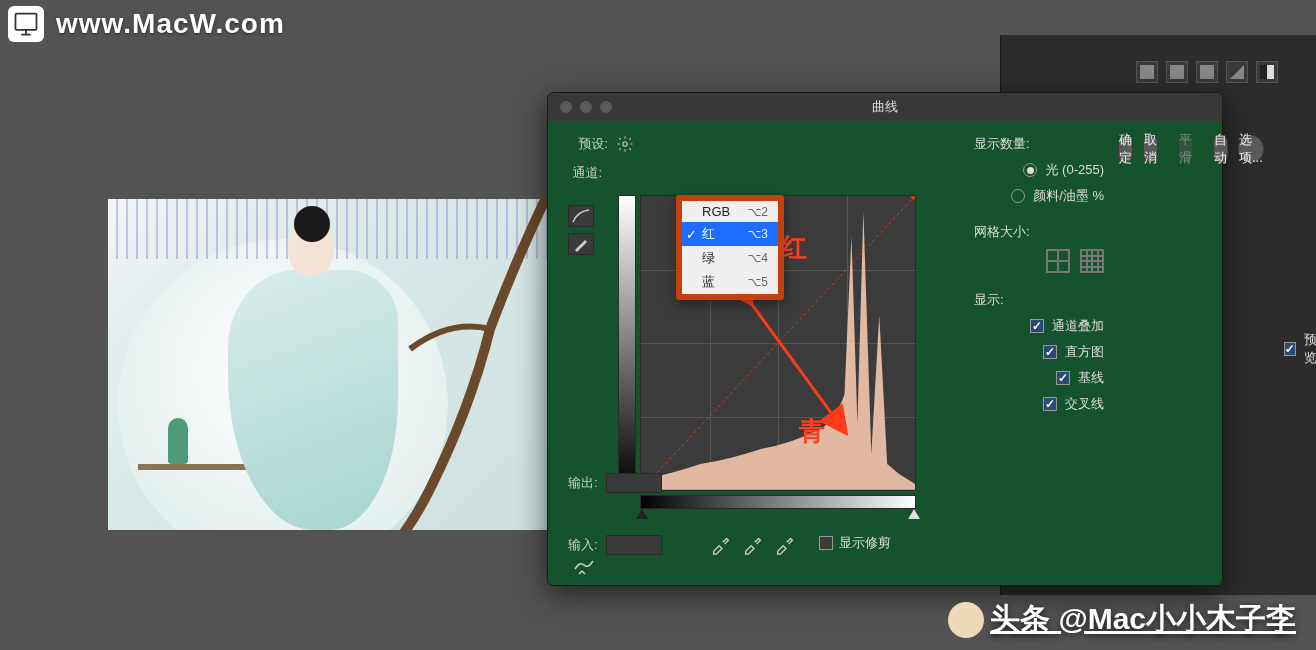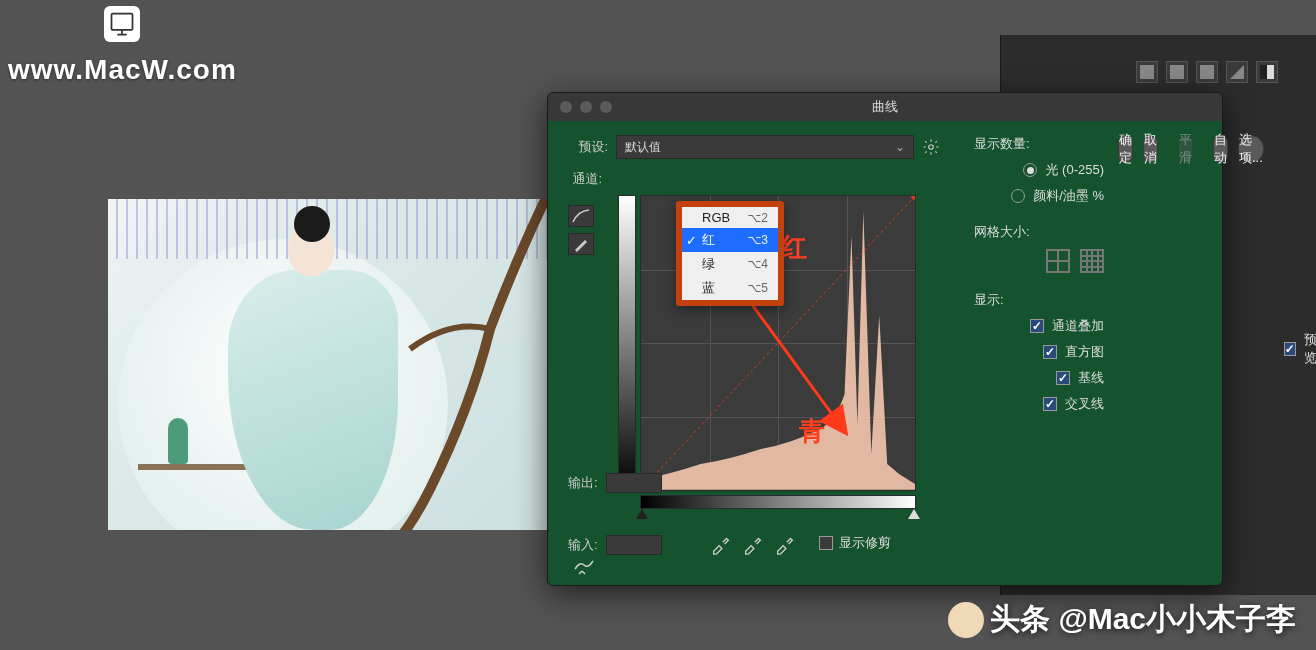--- a/index.html
+++ b/index.html
@@ -1,23 +1,23 @@
 <!DOCTYPE html>
 <html><head>
 <meta charset="utf-8">
 <style>
 * { margin: 0; padding: 0; box-sizing: border-box; font-family: -apple-system, "Helvetica Neue", sans-serif; }
 body { width: 1316px; height: 650px; background: #535353; position: relative; overflow: hidden; }
 
-.watermark-top { position: absolute; top: 6px; left: 8px; z-index: 100; display: flex; align-items: center; gap: 12px; flex-direction: column; }
+.watermark-top { position: absolute; top: 6px; left: 8px; z-index: 100; display: flex; align-items: center; gap: 12px; }
 .watermark-icon { width: 36px; height: 36px; background: #fff; border-radius: 6px; display: flex; align-items: center; justify-content: center; }
 .watermark-icon svg { width: 28px; height: 28px; }
 .watermark-text { color: #fff; font-size: 28px; font-weight: 600; letter-spacing: 1px; text-shadow: 0 1px 3px rgba(0,0,0,.5); }
 
-.watermark-bottom { position: absolute; bottom: 10px; right: 20px; z-index: 100; color: #fff; font-size: 30px; font-weight: 700; text-shadow: 0 2px 6px rgba(0,0,0,.7); display: flex; align-items: center; gap: 6px; }
+.watermark-bottom { position: absolute; bottom: 10px; right: 20px; z-index: 100; color: #fff; font-size: 30px; font-weight: 700; text-shadow: 0 2px 6px rgba(0,0,0,.7); display: flex; align-items: center; gap: 6px; text-decoration: underline; }
 .avatar { width: 36px; height: 36px; border-radius: 50%; background: #f0d9b9; display: inline-block; }
 
 .canvas-image { position: absolute; left: 108px; top: 199px; width: 442px; height: 331px; background: linear-gradient(135deg, #f0f4f5 0%, #dae8e8 40%, #cce0df 100%); overflow: hidden; }
 .canvas-image .moon { position: absolute; left: 10px; top: 40px; width: 330px; height: 330px; border-radius: 50%; background: radial-gradient(circle at 50% 40%, #ffffff 0%, #e8f2f1 60%, #d9ece9 100%); }
 .canvas-image .branch { position: absolute; right: -20px; top: -30px; width: 200px; height: 380px; }
 .canvas-image .shelf { position: absolute; left: 30px; bottom: 60px; width: 150px; height: 6px; background: #8b7355; }
 .canvas-image .vase { position: absolute; left: 60px; bottom: 66px; width: 20px; height: 46px; background: #4d9b7a; border-radius: 10px 10px 4px 4px; }
 .canvas-image .figure { position: absolute; left: 110px; bottom: 0; width: 180px; height: 320px; }
 .canvas-image .figure .head { position: absolute; top: 10px; left: 70px; width: 46px; height: 56px; background: #f5e3d6; border-radius: 50% 50% 45% 45%; }
 .canvas-image .figure .hair { position: absolute; top: -4px; left: 76px; width: 36px; height: 36px; background: #1a1a1a; border-radius: 50%; }
@@ -169,24 +169,20 @@
       <span></span>
     </div>
     <div class="titlebar-title">曲线</div>
   </div>
 
   <div class="dialog-body">
     <div class="left-col">
 
       <div class="row" style="margin-left:6px;">
         <div class="lbl">预设:</div>
-        <div class="sel">
-          <span>默认值</span>
-          <span class="chev">⌄</span>
-        </div>
         <svg class="gear" viewBox="0 0 24 24">
             <circle cx="12" cy="12" r="3" fill="none" stroke="#ccc" stroke-width="1.5"></circle>
             <path d="M12 2v3M12 19v3M4.2 4.2l2 2M17.8 17.8l2 2M2 12h3M19 12h3M4.2 19.8l2-2M17.8 6.2l2-2" stroke="#ccc" stroke-width="1.5"></path>
           </svg>
       </div>
 
       <div class="row" style="margin-left:0;">
         <div class="lbl">通道:</div>
         <div style="width:108px; height:24px; position:relative;">
 

